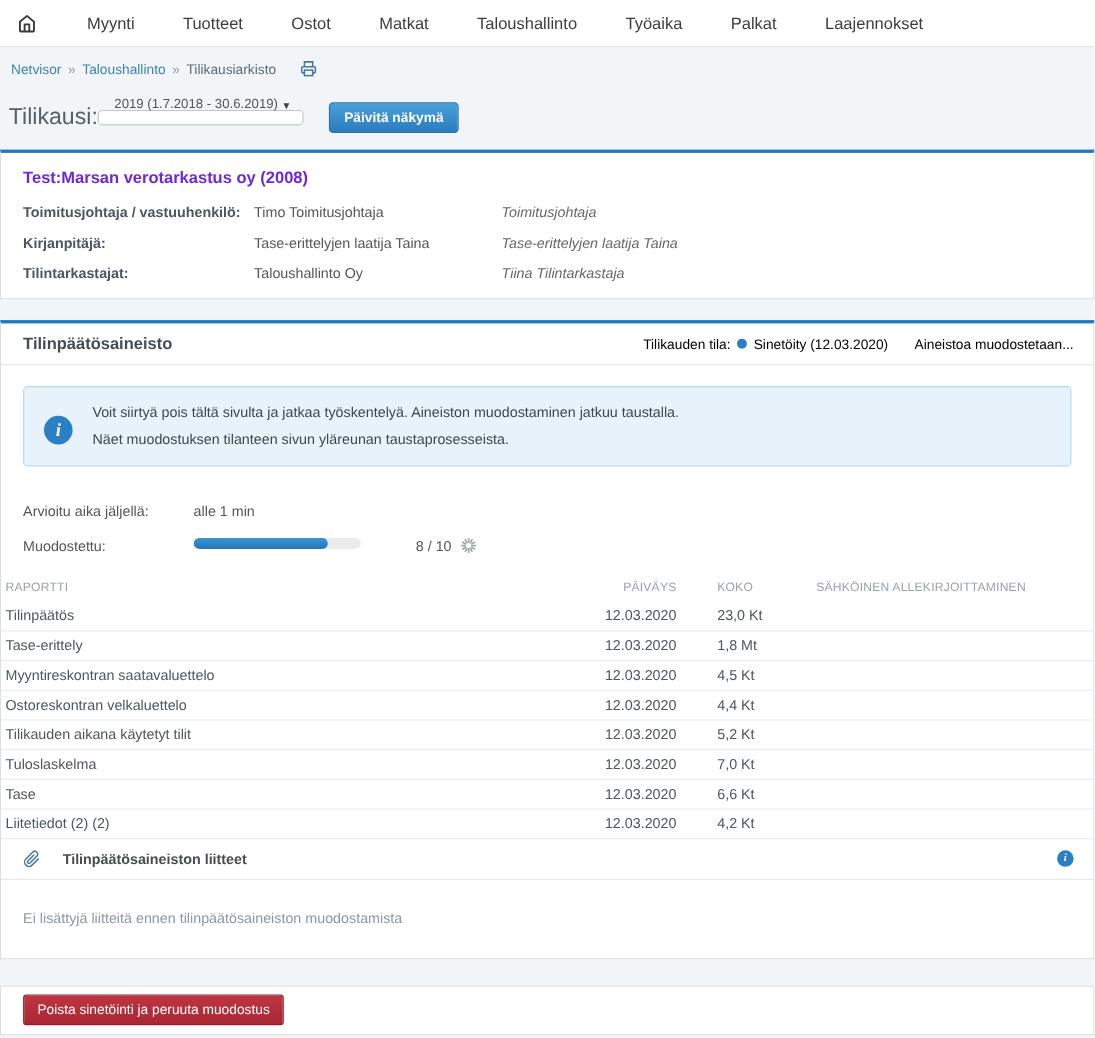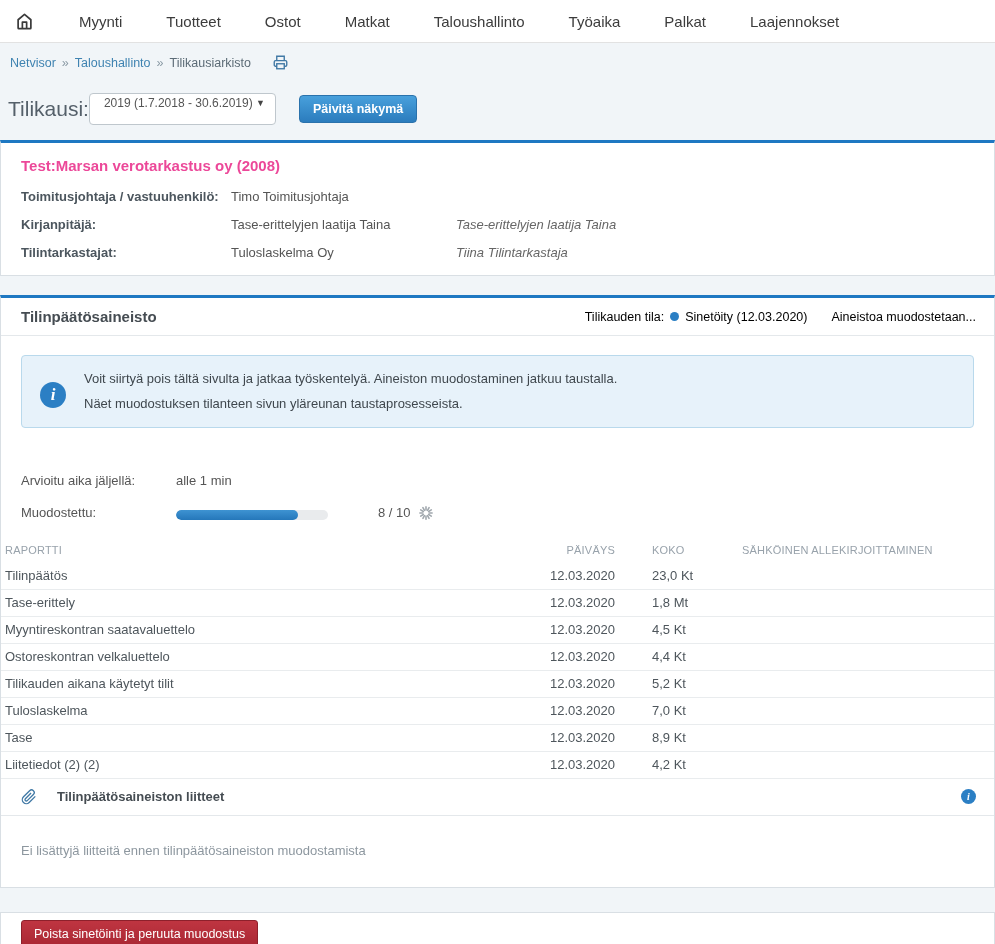--- a/index.html
+++ b/index.html
@@ -27,36 +27,36 @@
   }
   .breadcrumb-bar a { color:#3f83b1; }
   .breadcrumb-bar .sep { color:#8a9aa5; }
   .breadcrumb-bar .current { color:#5c6b76; }
   .print-btn { margin-left:16px; display:inline-flex; cursor:pointer; }
 
   
   .period-row { display:flex; align-items:center; padding:14px 10px 15px 8px; }
   .period-label { font-size:21px; color:#55606a; }
   .select {
-    width:187px; height:32px; background:#fff; border:1px solid #bfc7cd;
-    border-radius:4px; display:flex; align-items:center; justify-content:space-between;
+    width:187px; height:14px; background:#fff; border:1px solid #bfc7cd;
+    border-radius:4px; display:flex; align-items:flex-end; justify-content:space-between;
     padding:0 10px 12px 14px; font-size:12px; color:#555; cursor:pointer;
   }
   .select .arrow { font-size:9px; color:#444; }
   .btn-blue {
     margin-left:23px; background:linear-gradient(#48a0dc,#2b7cbd);
     border:1px solid #2a72ac; color:#fff; font-weight:bold; font-size:12.5px;
     padding:6px 13px; border-radius:4px; cursor:pointer;
   }
 
   
   .panel { background:#fff; border:1px solid #d9dfe4; border-top:3px solid #1e78c2; }
 
   .company { padding:12px 20px 2px; }
-  .company h2 { font-size:15px; color:#ec4899; margin:2px 0 15px; }
+  .company h2 { font-size:15px; color:#6d28d9; margin:2px 0 15px; }
   .crow { display:grid; grid-template-columns:210px 225px 1fr; font-size:13px; margin-bottom:13px; }
   .clabel { font-weight:bold; color:#4c565e; }
   .cvalue { color:#555; }
   .cnote  { font-style:italic; color:#666; }
 
   .main { margin-top:19px; }
   .panel-header {
     display:flex; justify-content:space-between; align-items:center;
     padding:10px 18px 10px 20px; border-bottom:1px solid #e4e8eb;
   }
@@ -73,21 +73,21 @@
     background:#2b7fc4; color:#fff; border-radius:50%;
     display:inline-flex; align-items:center; justify-content:center;
     font-family:"Liberation Serif",serif; font-style:italic; font-weight:bold;
   }
   .notice .info-icon { position:absolute; left:18px; top:26px; width:26px; height:26px; font-size:17px; }
   .notice p { margin:0 0 9px; font-size:13px; color:#3f474d; line-height:1.25; }
   .notice p.nt { font-weight:bold; }
   .notice p:last-child { margin-bottom:0; }
 
   .progress-block { padding:14px 20px 0; }
-  .prow { display:flex; align-items:flex-end; font-size:13px; margin-bottom:17px;margin-top:12px; }
+  .prow { display:flex; align-items:flex-start; font-size:13px; margin-bottom:17px; }
   .plabel { width:155px; }
   .bar { width:152px; height:10px; background:#e9ebed; border-radius:5px; overflow:hidden; }
   .fill { display:block; height:100%; width:0; background:linear-gradient(#3e93d2,#2577ba); border-radius:5px; }
   .pcount { margin-left:50px; }
   .spinner { margin-left:8px; display:inline-flex; }
 
   .rtable { margin-top:4px; font-size:13px; }
   .thead, .trow {
     display:grid; grid-template-columns:1fr 100px 127px 248px;
     padding:0 4px; align-items:center;
@@ -157,29 +157,30 @@
     <span class="arrow">▼</span>
   </div>
   <button class="btn-blue">Päivitä näkymä</button>
 </div>
 
 <section class="panel company">
   <h2>Test:Marsan verotarkastus oy  (2008)</h2>
   <div class="crow">
     <span class="clabel">Toimitusjohtaja / vastuuhenkilö:</span>
     <span class="cvalue">Timo Toimitusjohtaja</span>
+    <span class="cnote">Toimitusjohtaja</span>
   </div>
   <div class="crow">
     <span class="clabel">Kirjanpitäjä:</span>
     <span class="cvalue">Tase-erittelyjen laatija Taina</span>
     <span class="cnote">Tase-erittelyjen laatija Taina</span>
   </div>
   <div class="crow">
     <span class="clabel">Tilintarkastajat:</span>
-    <span class="cvalue">Tuloslaskelma Oy</span>
+    <span class="cvalue">Taloushallinto Oy</span>
     <span class="cnote">Tiina Tilintarkastaja</span>
   </div>
 </section>
 
 <section class="panel main">
   <div class="panel-header">
     <h2>Tilinpäätösaineisto</h2>
     <div class="status">
       <span>Tilikauden tila:</span>
       <span class="dot"></span>
@@ -265,21 +266,21 @@
     </div>
     <div class="trow">
       <span>Tuloslaskelma</span>
       <span class="c-date">12.03.2020</span>
       <span class="c-size">7,0 Kt</span>
       <span></span>
     </div>
     <div class="trow">
       <span>Tase</span>
       <span class="c-date">12.03.2020</span>
-      <span class="c-size">8,9 Kt</span>
+      <span class="c-size">6,6 Kt</span>
       <span></span>
     </div>
     <div class="trow">
       <span>Liitetiedot (2) (2)</span>
       <span class="c-date">12.03.2020</span>
       <span class="c-size">4,2 Kt</span>
       <span></span>
     </div>
   </div>
 

